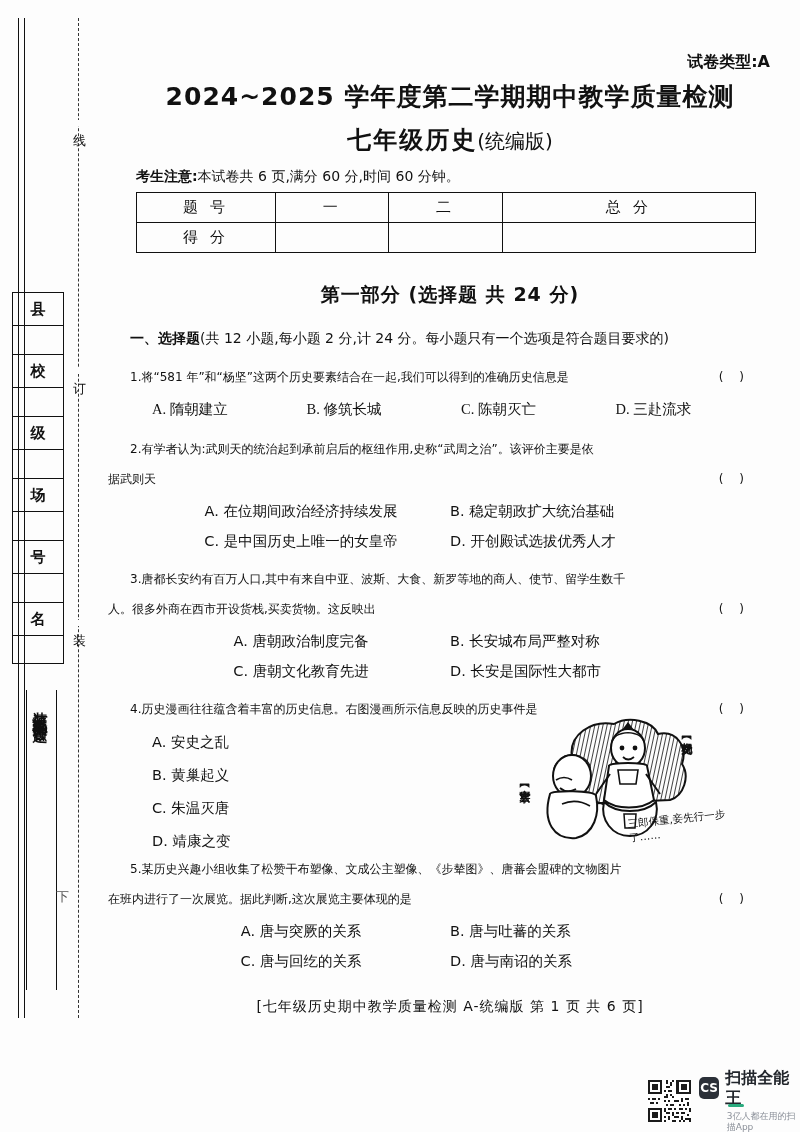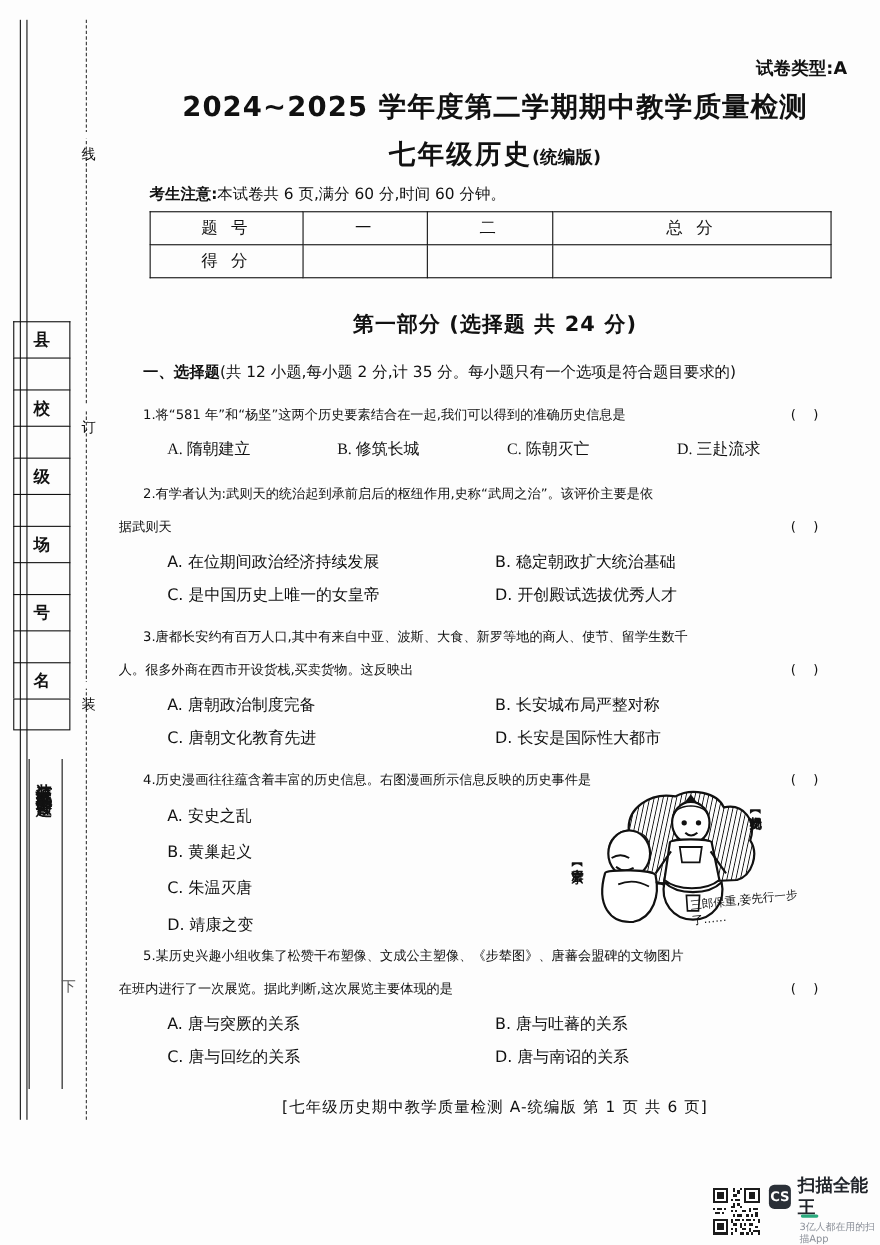--- a/index.html
+++ b/index.html
@@ -128,22 +128,22 @@
     width: 640px;
     text-align: center;
     font-family: "DejaVu Sans", "Liberation Sans", sans-serif;
   }
   #subtitle {
     font-size: 24px;
     font-weight: bold;
     letter-spacing: 2px;
   }
   #subtitle-note {
-    font-size: 16px;
-    font-weight: bold;
+    font-size: 20px;
+    font-weight: normal;
   }
   #notice {
     position: absolute;
     top: 168px;
     left: 6px;
     font-size: 14px;
     font-family: "DejaVu Sans", "Liberation Sans", sans-serif;
   }
   #notice b { font-weight: bold; }
 
@@ -195,21 +195,21 @@
     letter-spacing: 6px;
   }
   .opts { margin-top: 2px; }
   .opt-row {
     display: flex;
     line-height: 30px;
     font-size: 14.5px;
   }
   .opt { }
   .opt-4 { width: 160px; font-family: Liberation Serif, serif; }
-  .opt-2a { width: 320px; padding-left: 22px; box-sizing: border-box; }
+  .opt-2a { width: 320px; padding-left: 22px; box-sizing: border-box; text-align: center; }
   .opt-2b { }
   .opt-stack { padding-left: 22px; line-height: 33px; font-size: 14.5px; }
 
   
   #cartoon {
     position: absolute;
     left: 510px;
     top: 718px;
     width: 255px;
     height: 140px;
@@ -355,21 +355,21 @@
         <td></td>
         <td></td>
         <td></td>
       </tr>
     </tbody>
       </table>
 
     <div id="part-title">第一部分  (选择题  共 24 分)</div>
 
     <div id="section-instr">
-      <span class="bold">一、选择题</span><span>(共 12 小题,每小题 2 分,计 35 分。每小题只有一个选项是符合题目要求的)</span>
+      <span class="bold">一、选择题</span><span>(共 12 小题,每小题 2 分,计 24 分。每小题只有一个选项是符合题目要求的)</span>
     </div>
 
     <div class="q" style="top:362px;">
       <div class="q-stem">
         <span>1.</span><span>将“581 年”和“杨坚”这两个历史要素结合在一起,我们可以得到的准确历史信息是</span>
         <span class="paren">(    )</span>
       </div>
       <div class="opts">
         <div class="opt-row" style="padding-left:22px;">
           <span class="opt opt-4">A. 隋朝建立</span>

